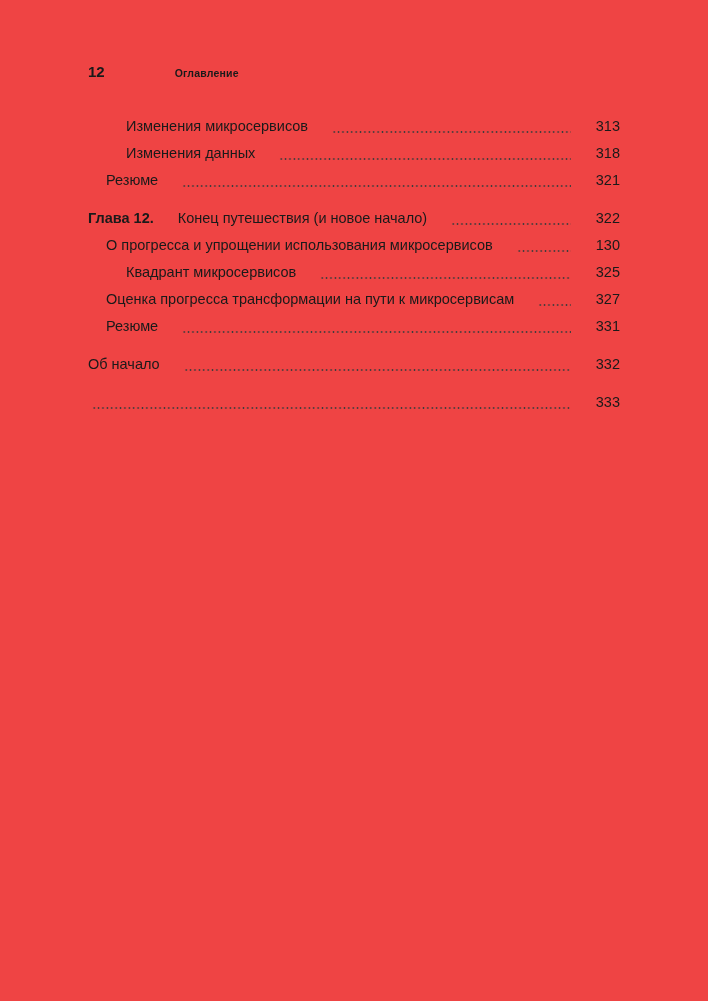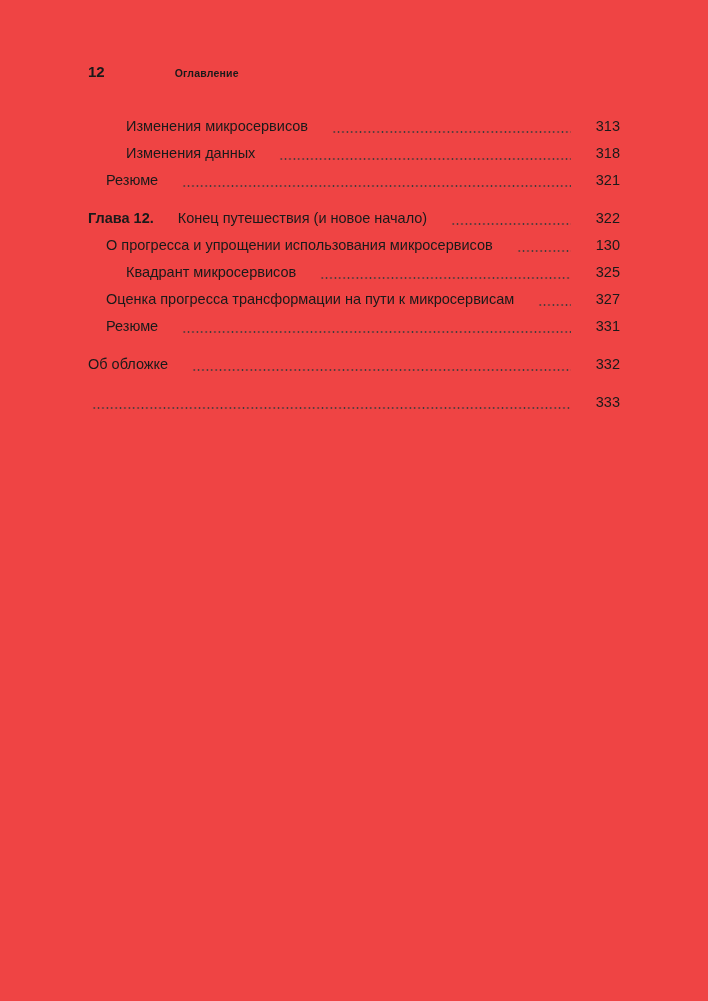--- a/index.html
+++ b/index.html
@@ -121,21 +121,21 @@
           <span class="pagenum">327</span>
         </div>
         <div class="toc-row ind-1">
           <span class="label">Резюме</span>
           <span class="leader"></span>
           <span class="pagenum">331</span>
         </div>
       </div>
       <div class="toc-group">
         <div class="toc-row ind-0">
-          <span class="label">Об обложке</span>
+          <span class="label">Об начало</span>
           <span class="leader"></span>
           <span class="pagenum">332</span>
         </div>
       </div>
       <div class="toc-group">
         <div class="toc-row ind-0">
           <span class="leader"></span>
           <span class="pagenum">333</span>
         </div>
       </div>

